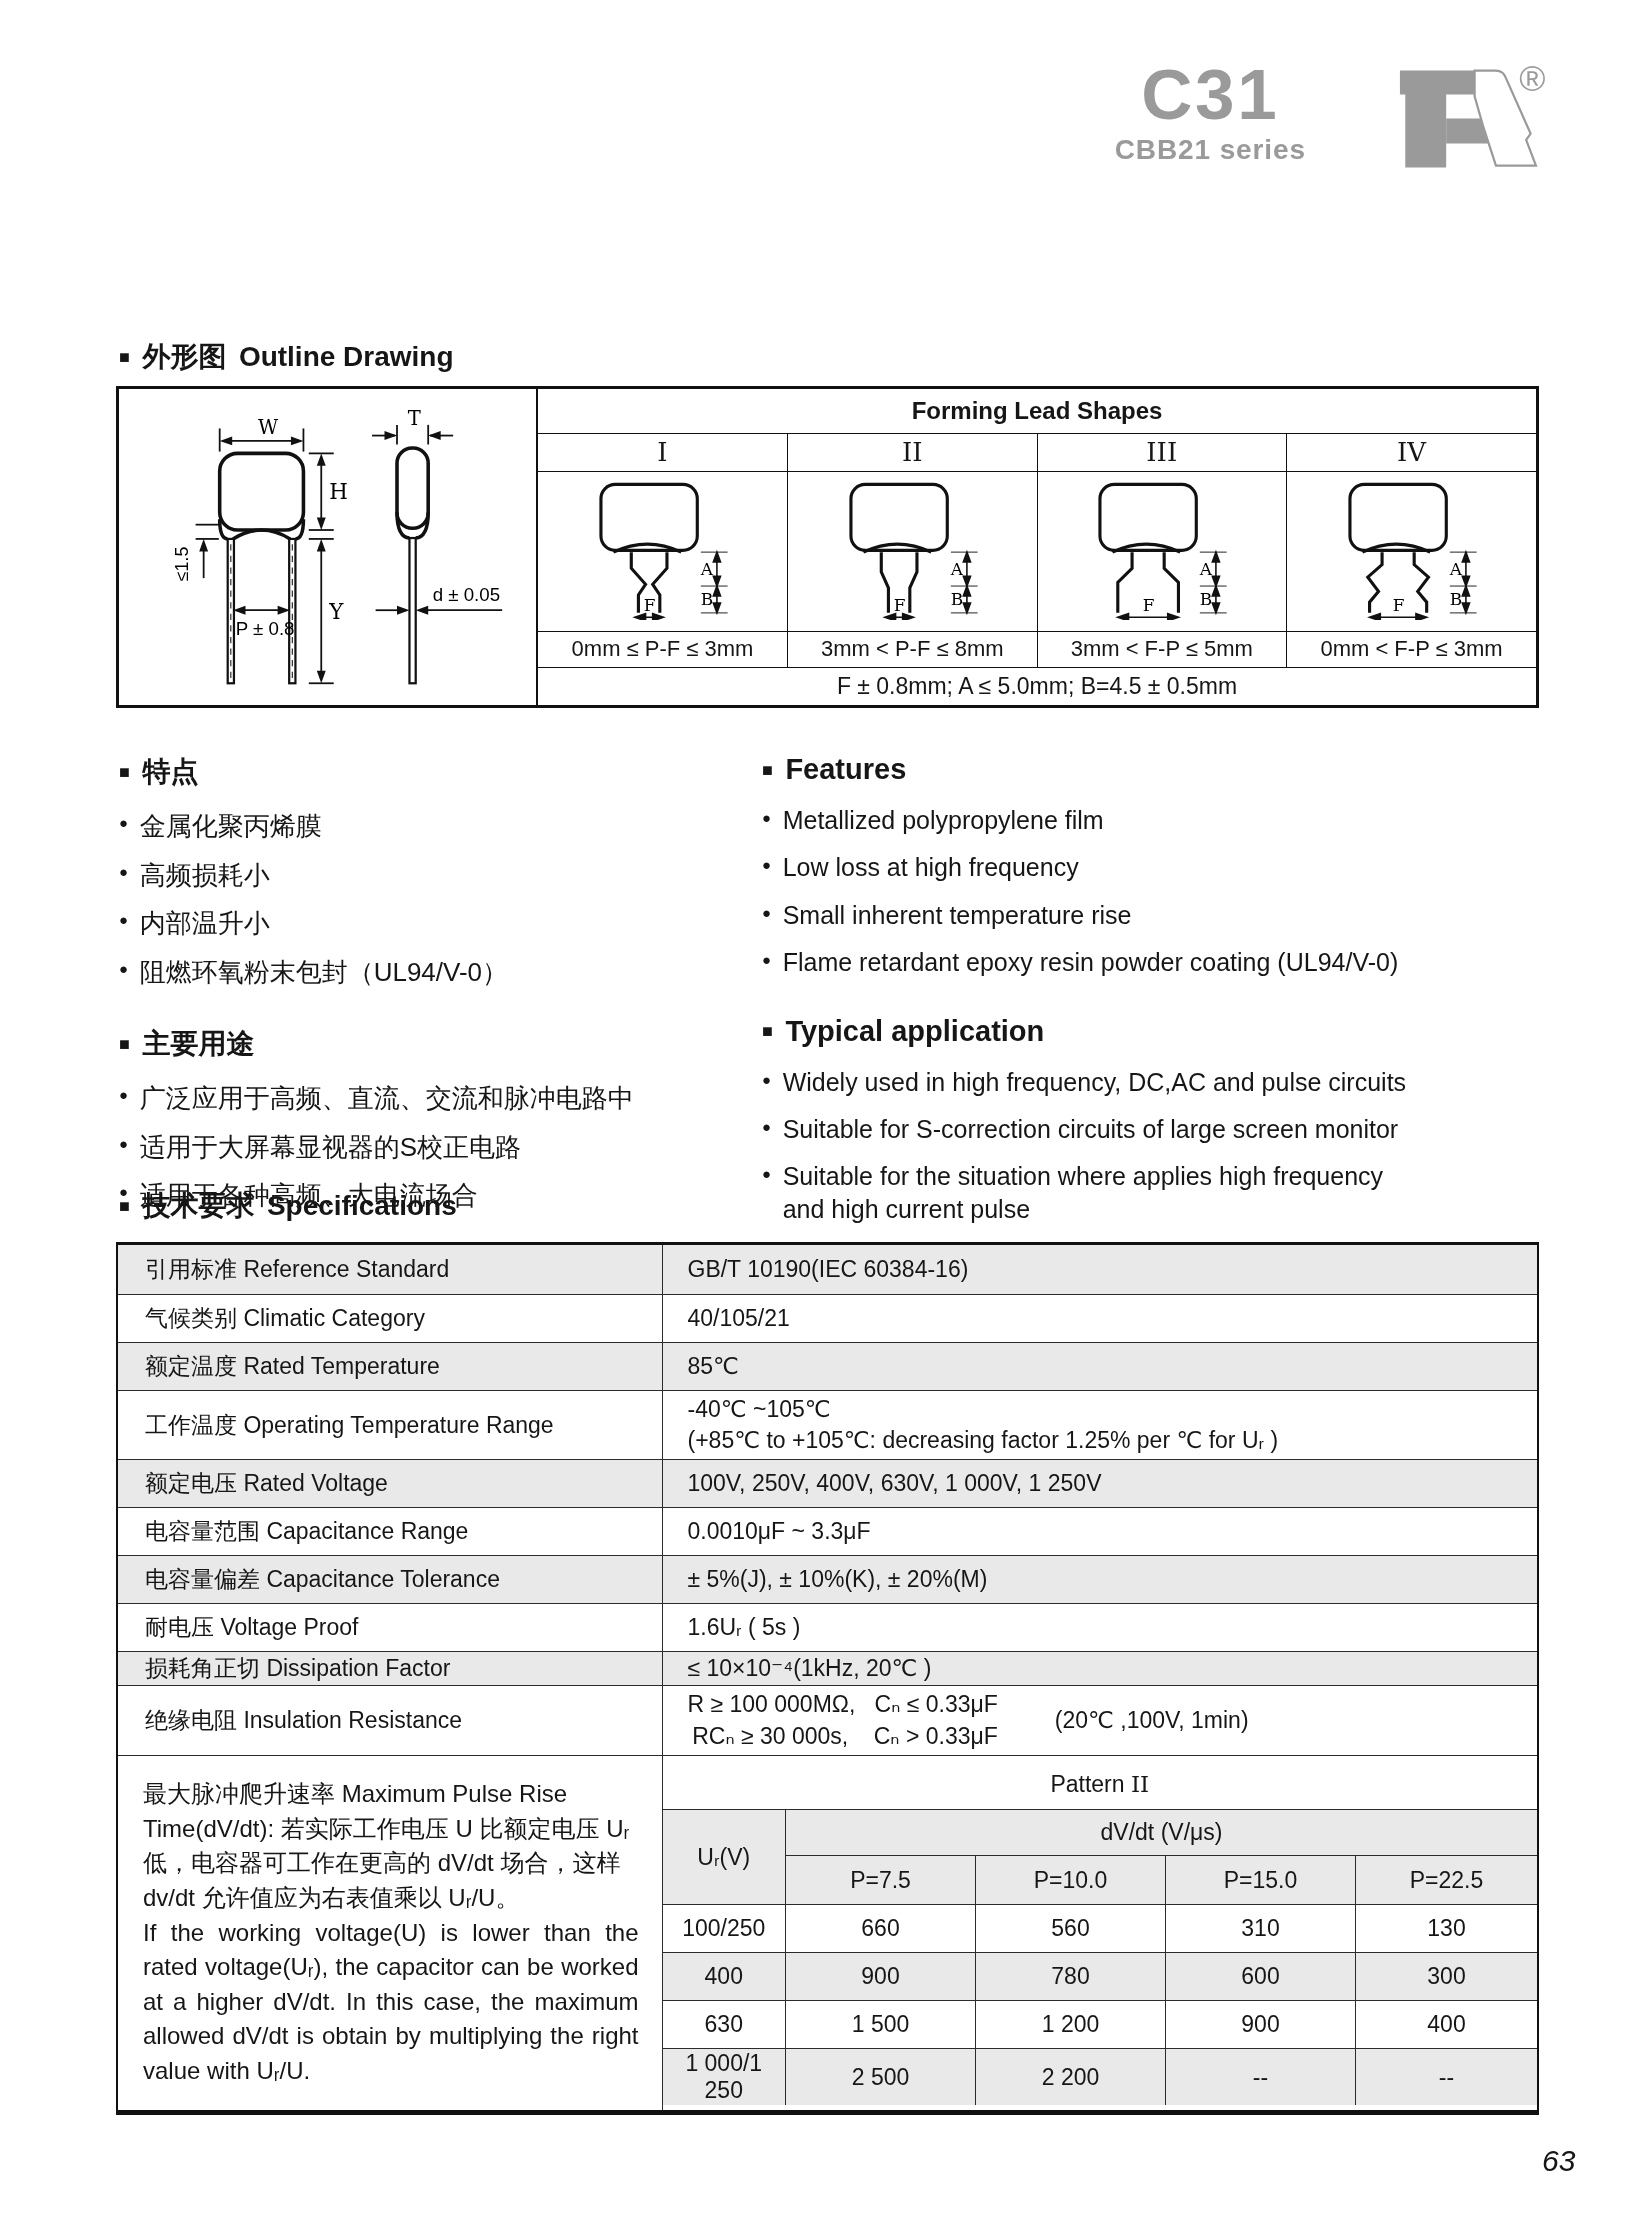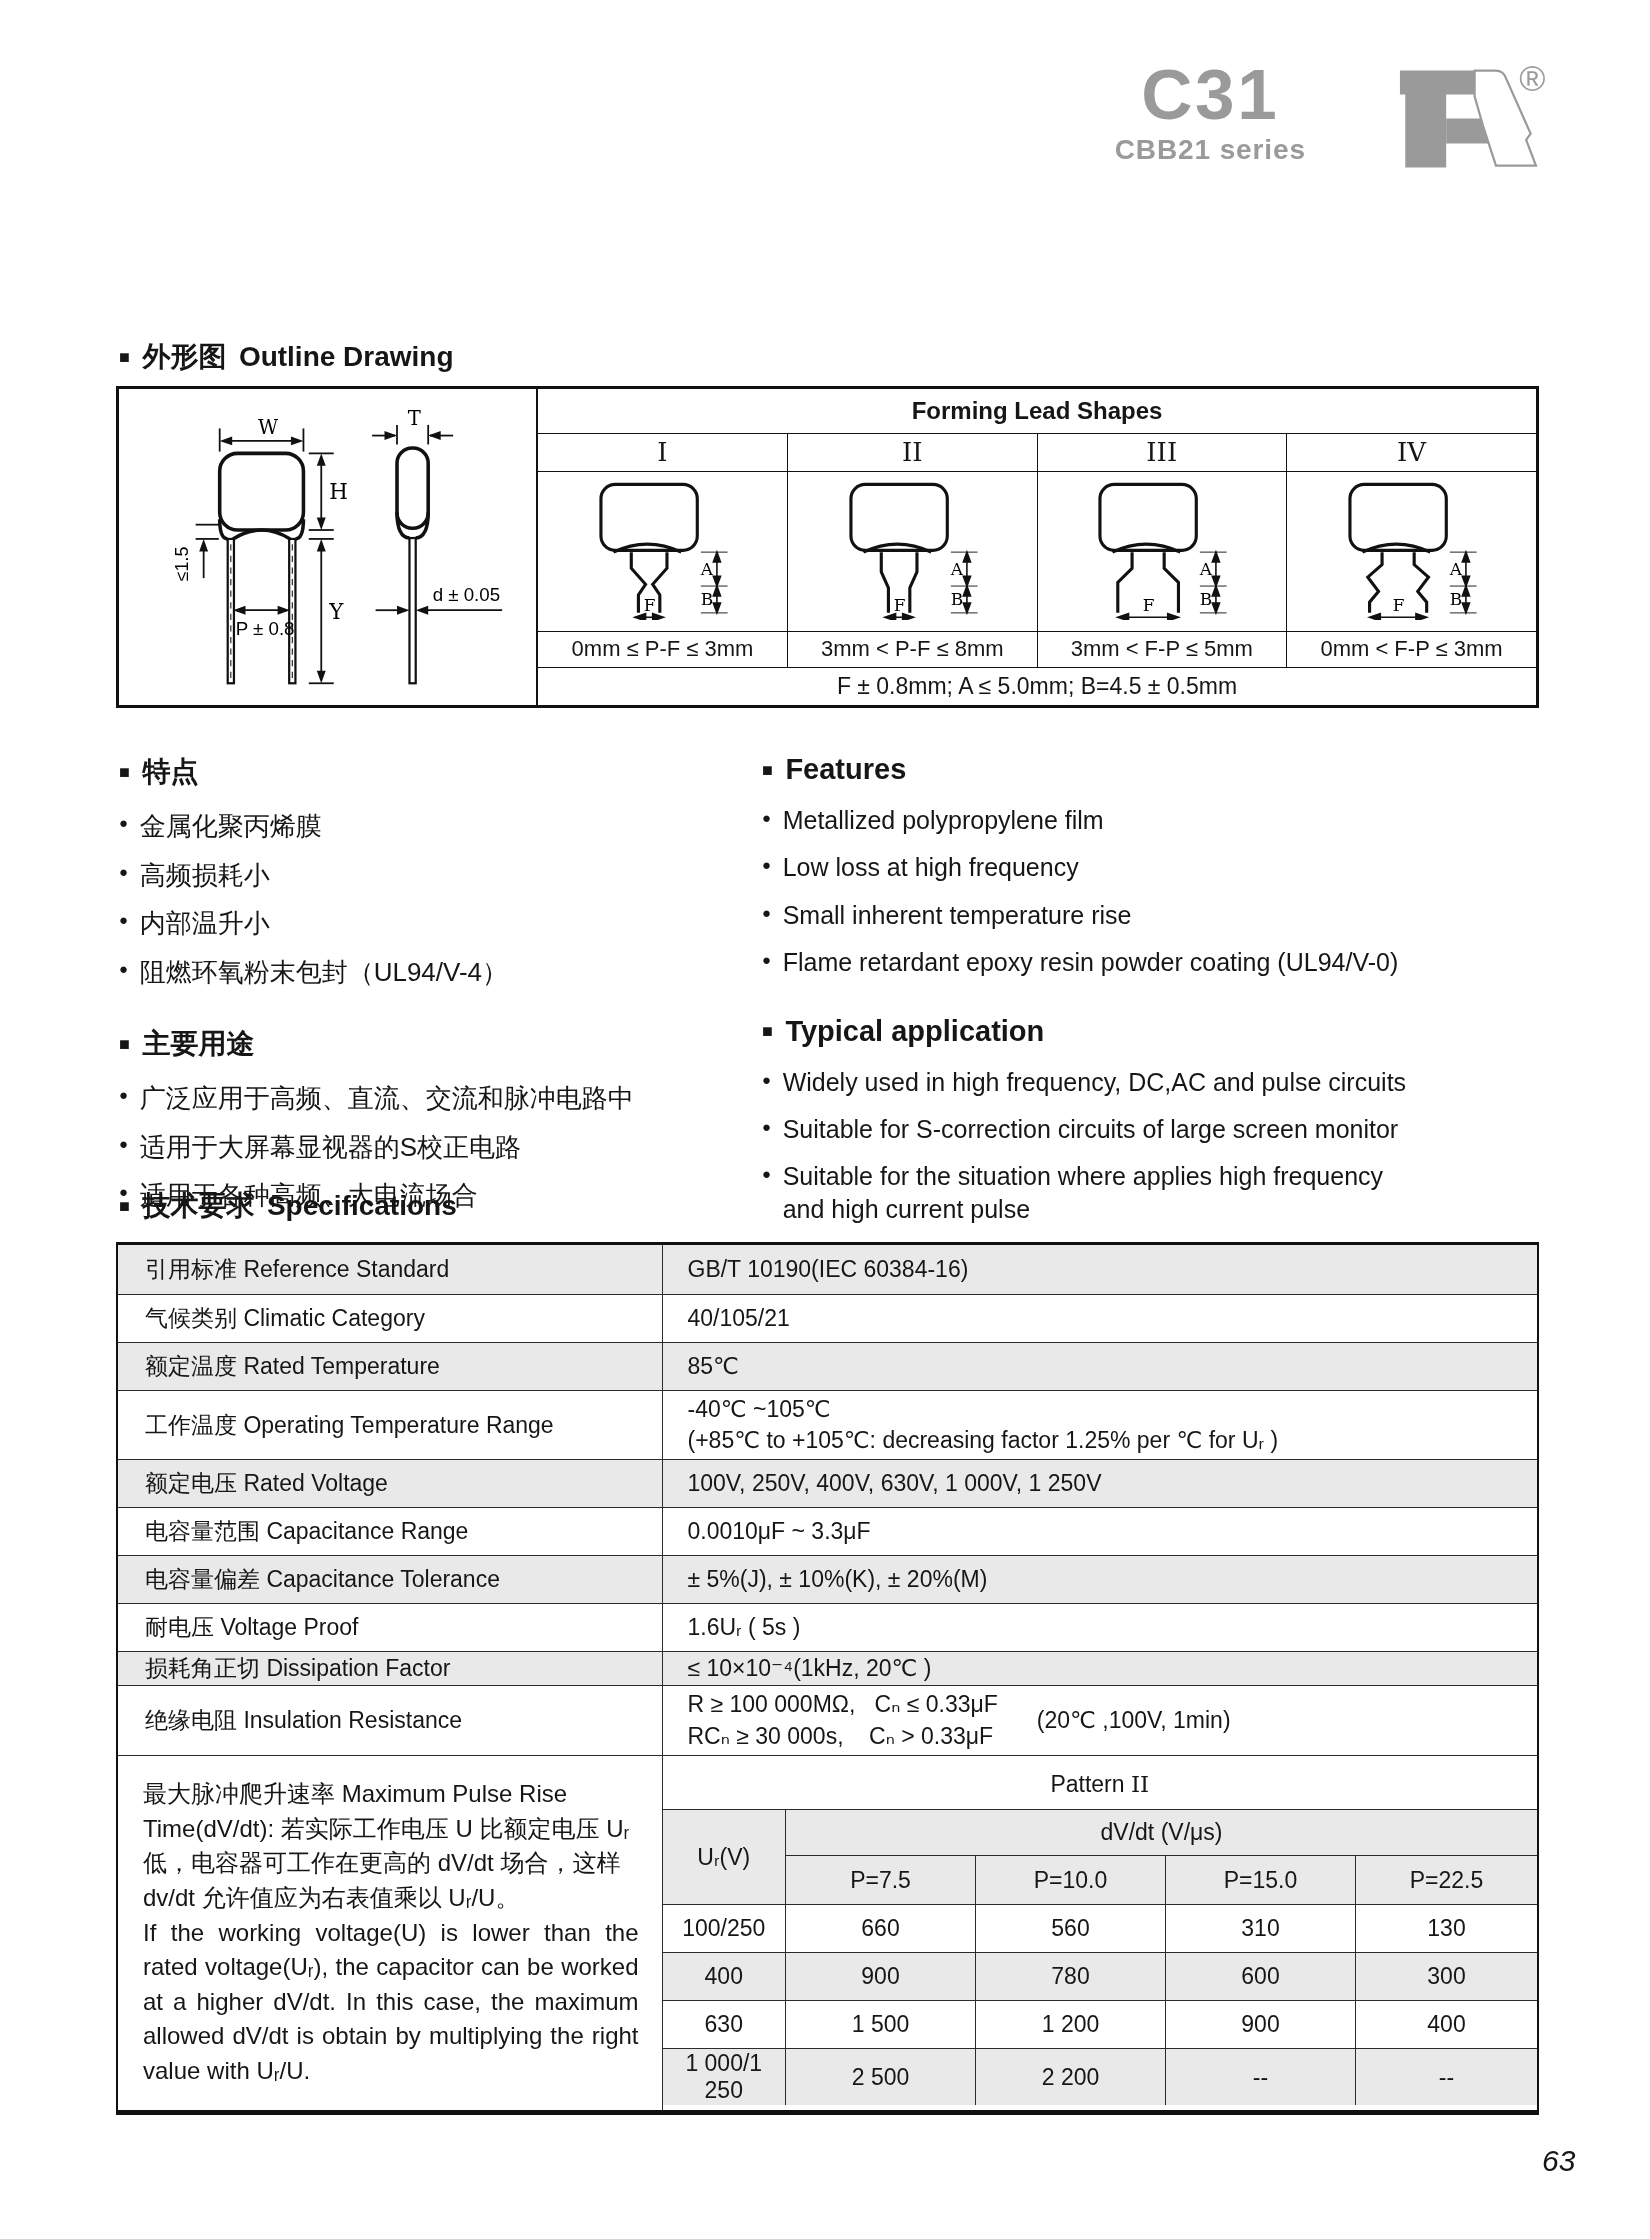--- a/index.html
+++ b/index.html
@@ -329,21 +329,21 @@
       <div class="bul">
           <span class="dot">●</span>
           <span class="tx-zh">高频损耗小</span>
         </div>
       <div class="bul">
           <span class="dot">●</span>
           <span class="tx-zh">内部温升小</span>
         </div>
       <div class="bul">
           <span class="dot">●</span>
-          <span class="tx-zh">阻燃环氧粉末包封（UL94/V-4）</span>
+          <span class="tx-zh">阻燃环氧粉末包封（UL94/V-0）</span>
         </div>
 
       <div class="blk-head gap-above">
         <span class="sq">■</span>
         <span class="t-zh">主要用途</span>
       </div>
       <div class="bul">
           <span class="dot">●</span>
           <span class="tx-zh">广泛应用于高频、直流、交流和脉冲电路中</span>
         </div>
@@ -445,21 +445,21 @@
       <td class="lbl">耐电压 Voltage Proof</td>
       <td class="val">1.6Uᵣ ( 5s )</td>
     </tr>
     <tr style="height:32px;" class="shade">
       <td class="lbl">损耗角正切 Dissipation Factor</td>
       <td class="val">≤ 10×10⁻⁴(1kHz, 20℃ )</td>
     </tr>
     <tr style="height:70px;">
       <td class="lbl">绝缘电阻 Insulation Resistance</td>
       <td class="val">
-        <div style="display:flex;align-items:center;gap:39px;">
+        <div style="display:flex;align-items:center;gap:57px;text-align:right;">
           <div class="two-line">
             <div>R ≥ 100 000MΩ,&nbsp;&nbsp;&nbsp;Cₙ ≤ 0.33μF</div>
             <div>RCₙ ≥ 30 000s,&nbsp;&nbsp;&nbsp;&nbsp;Cₙ &gt; 0.33μF</div>
           </div>
           <div>(20℃ ,100V, 1min)</div>
         </div>
       </td>
     </tr>
     <tr>
       <td class="pulse-label">

